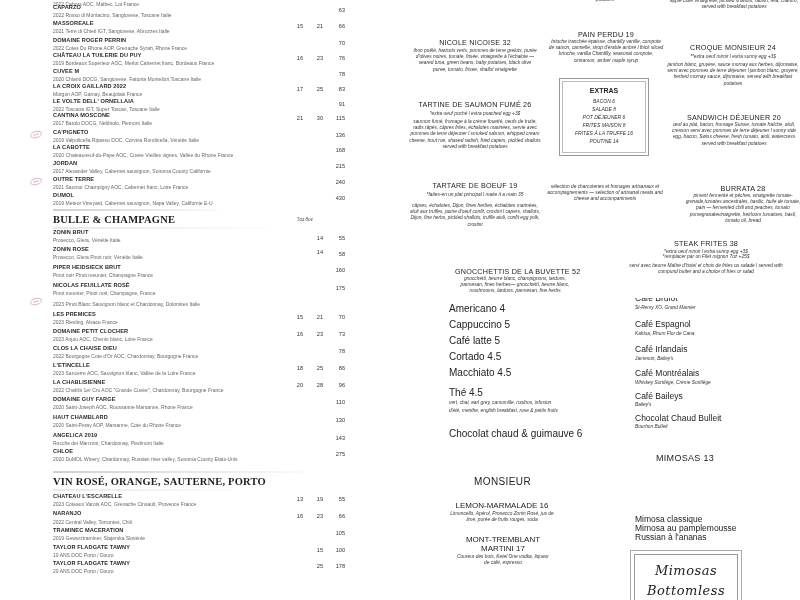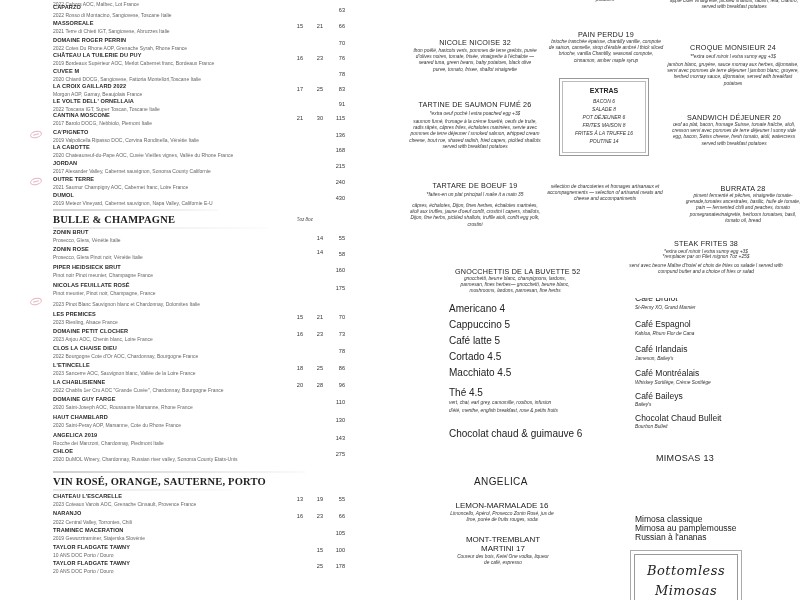--- a/index.html
+++ b/index.html
@@ -285,21 +285,21 @@
   <div class="coffee-item" style="top:319px">Cappuccino 5</div>
   <div class="coffee-item" style="top:335px">Café latte 5</div>
   <div class="coffee-item" style="top:351px">Cortado 4.5</div>
   <div class="coffee-item" style="top:367px">Macchiato 4.5</div>
   <div class="coffee-item" style="top:387px">Thé 4.5</div>
   <div class="coffee-desc" style="top:398px">vert, chai, earl grey, camomille, rooibos, infusion</div>
   <div class="coffee-desc" style="top:406px">d'été, menthe, english breakfast, rose &amp; petits fruits</div>
   <div class="coffee-item" style="top:428px">Chocolat chaud &amp; guimauve 6</div>
 </div>
 
-<div class="cocktails-title">ANGELICA</div>
+<div class="cocktails-title">MONSIEUR</div>
 <div class="cocktail" style="left:447px;top:501px;width:110px">
   <div class="cocktail-title">LEMON-MARMALADE 16</div>
   <div class="cocktail-desc">Limoncello, Apérol, Prosecco Zonin Rosé, jus de lime, purée de fruits rouges, soda</div>
 </div>
 <div class="cocktail" style="left:455px;top:535px;width:96px">
   <div class="cocktail-title">MONT-TREMBLANT MARTINI 17</div>
   <div class="cocktail-desc">Coureur des bois, Ketel One vodka, liqueur de café, espresso</div>
 </div>
 
 <div class="center-block" style="left:555px;top:-3px;width:100px">
@@ -368,16 +368,16 @@
   <div class="cafe-desc" style="top:424px">Bourbon Bulleit</div>
 </div>
 
 <div class="mimosa-title">MIMOSAS 13</div>
 <div class="mimosa-item" style="top:476px">Mimosa classique</div>
 <div class="mimosa-item" style="top:485px">Mimosa au pamplemousse</div>
 <div class="mimosa-item" style="top:494px">Russian à l'ananas</div>
 
 <div class="bottomless">
   <div class="bottomless-inner">
+    <div>Mimosas</div>
     <div>Bottomless</div>
-    <div>Mimosas</div>
   </div>
 </div>
 
 </body></html>

